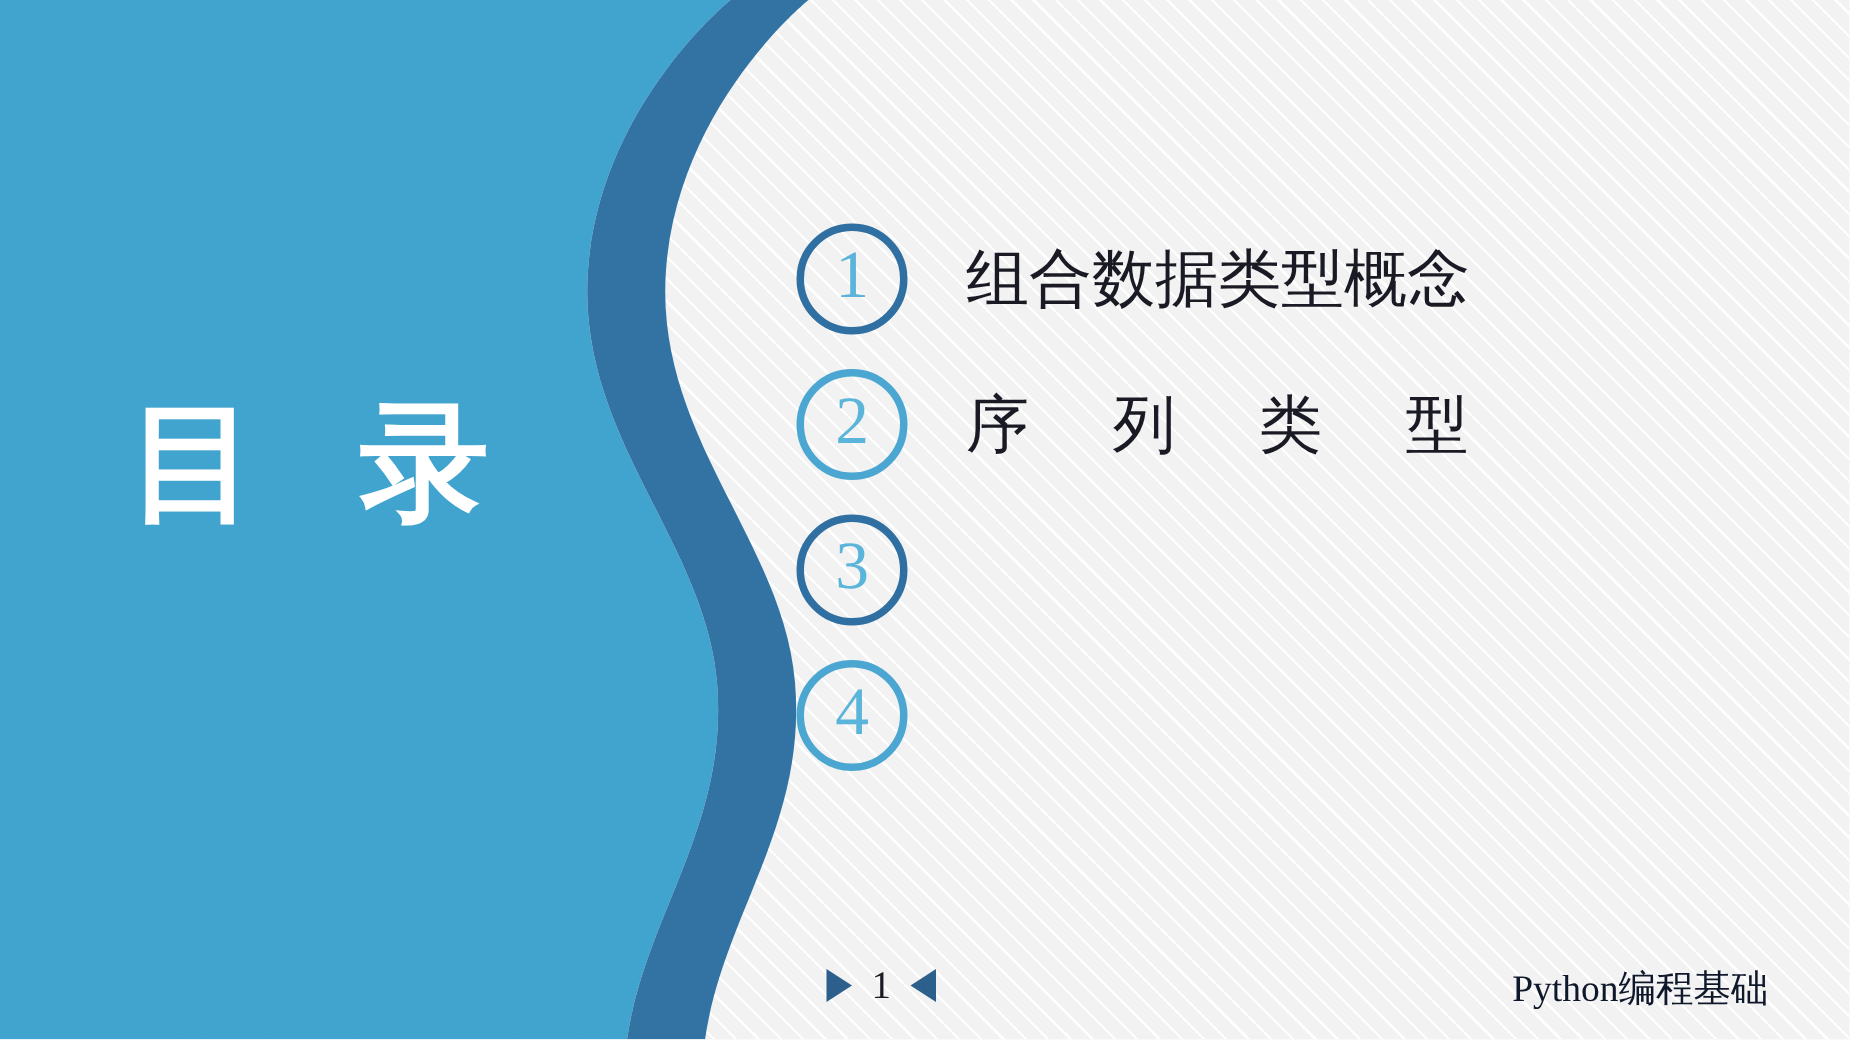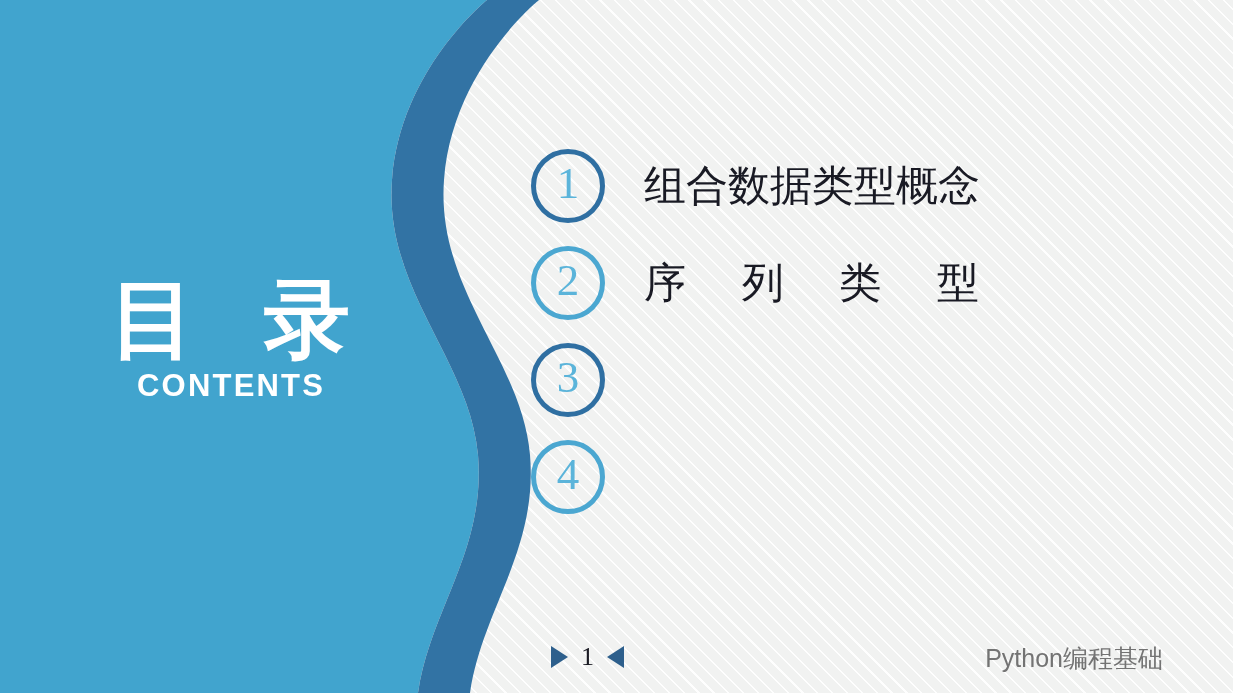--- a/index.html
+++ b/index.html
@@ -41,26 +41,25 @@
     inset: 0;
     width: 1233px;
     height: 693px;
     z-index: 2;
   }
 
   
   .title-block {
     position: absolute;
     left: 0;
-    top: 276px;
+    top: 266px;
     width: 412px;
     z-index: 5;
     text-align: center;
     pointer-events: none;
-    padding-left: 24px;
   }
   .title-cn {
     font-family: "Liberation Sans", "DejaVu Sans", sans-serif;
     font-size: 86px;
     font-weight: 700;
     color: #ffffff;
     letter-spacing: 22px;
     line-height: 1.0;
     text-indent: 22px;
     margin: 0;
@@ -147,27 +146,27 @@
   .tri-left  { border-right: 17px solid #2d5f8c; }
   .pagenum {
     font-family: "Liberation Serif", "DejaVu Serif", serif;
     font-size: 26px;
     color: #1b1b24;
     line-height: 1;
   }
 
   .footer-brand {
     position: absolute;
-    right: 70px;
+    right: 54px;
     top: 642px;
     z-index: 5;
-    font-family: Liberation Sans, sans-serif;
+    font-family: Liberation Serif, serif;
     font-size: 25px;
     font-weight: 400;
-    color: #737373;
+    color: #0f172a;
     white-space: nowrap;
   }
 </style>
 </head>
 <body>
 
 <div class="slide">
 
   <div class="texture"></div>
 
@@ -184,21 +183,20 @@
              C384,290 470,360 478,455
              C486,550 430,610 418,693
              L470,693
              C482,610 538,550 530,455
              C522,360 436,290 444,180
              C452,70 539,0 539,0 Z"></path>
   </svg>
 
   <div class="title-block">
     <div class="title-cn">目 录</div>
-    <div class="title-en">CONTENTS</div>
   </div>
 
   <div class="toc">
 
     <div class="toc-item">
       <div class="num-circle">
         <span>1</span>
       </div>
       <div class="toc-label">组合数据类型概念</div>
     </div>

